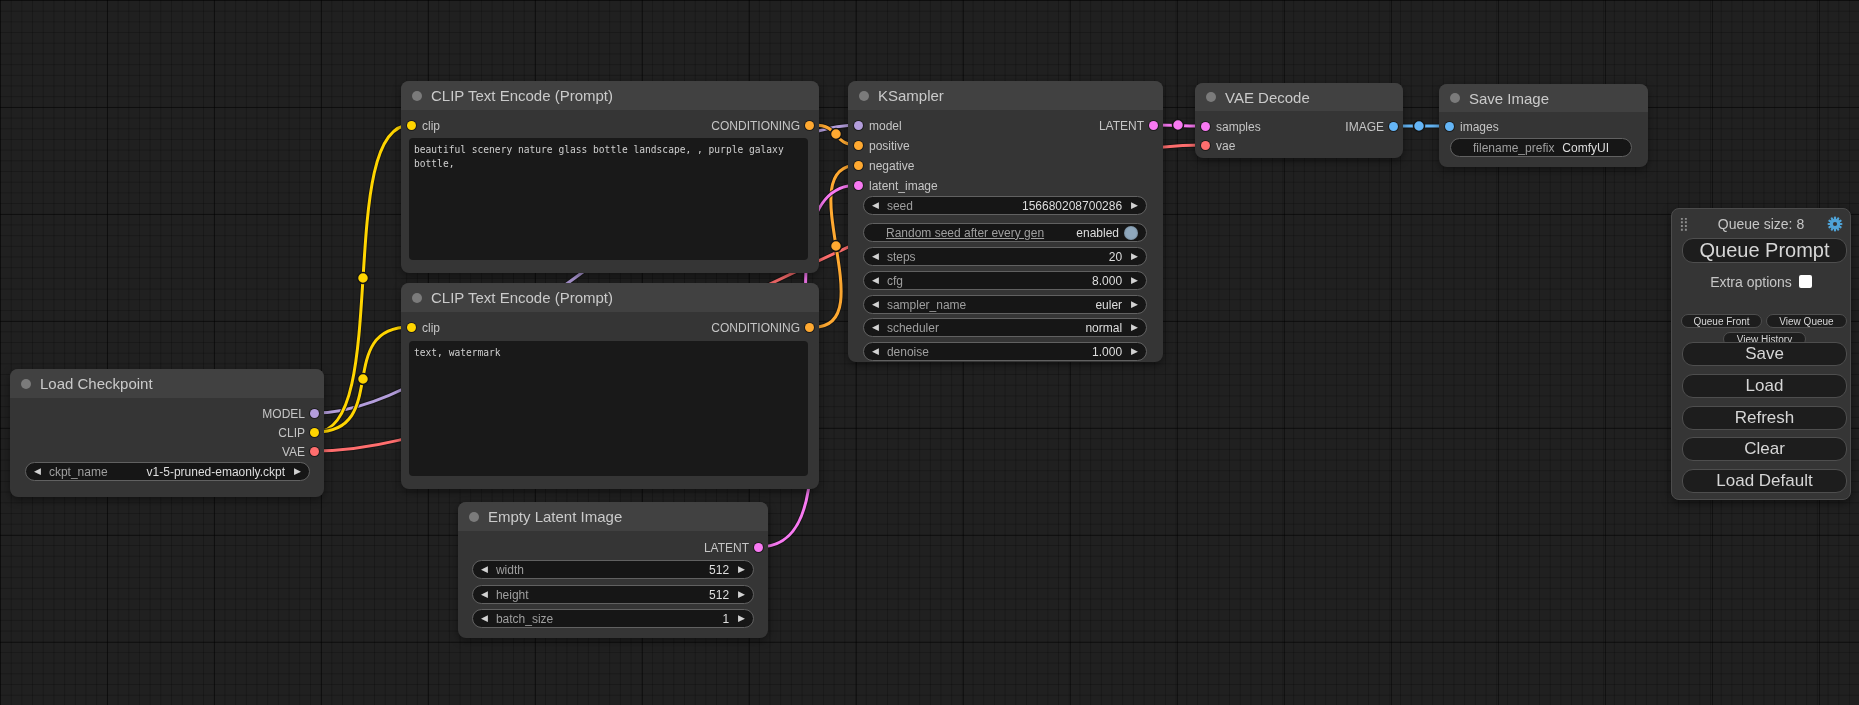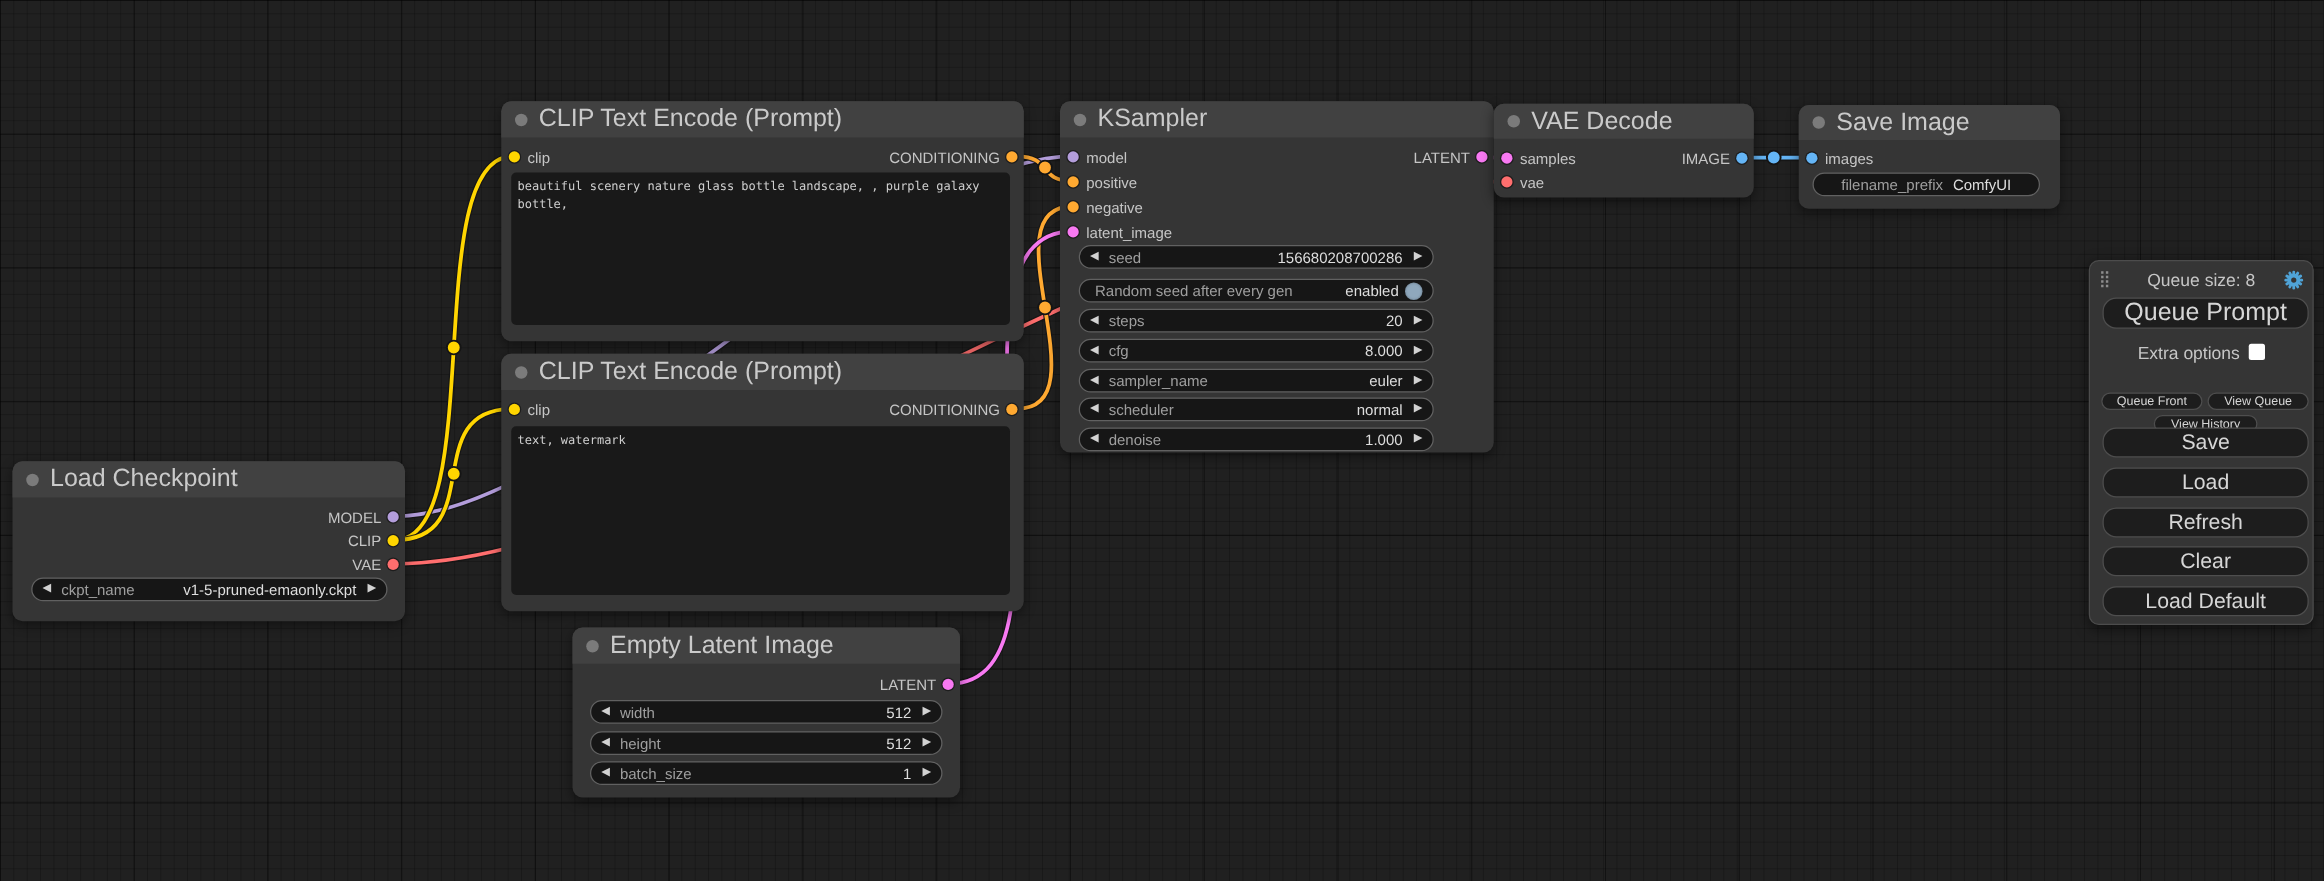--- a/index.html
+++ b/index.html
@@ -16,21 +16,21 @@
   }
   .wires{position:absolute;left:0;top:0;z-index:1;}
   .wire-o{fill:none;stroke:#151515;stroke-width:5;opacity:.85;}
   .wire{fill:none;stroke-width:3;}
   .node{position:absolute;background:#353535;border-radius:8px;z-index:2;
         box-shadow:0 3px 9px rgba(0,0,0,.45);}
   .node-title{position:absolute;left:0;right:0;top:0;height:29px;background:#414141;
         border-radius:8px 8px 0 0;display:flex;align-items:center;padding-left:11px;gap:9px;
         box-sizing:border-box;}
   .title-dot{width:10px;height:10px;border-radius:50%;background:#7b7b7b;flex:0 0 auto;}
-  .title-text{font-size:20px;color:#cacaca;white-space:nowrap;}
+  .title-text{font-size:15px;color:#cacaca;white-space:nowrap;}
   .slot-row{position:absolute;left:0;right:0;height:19px;display:flex;align-items:center;}
   .slot-label{font-size:12px;color:#c5c5c5;white-space:nowrap;}
   .in-label{margin-left:21px;}
   .out-label{margin-left:auto;margin-right:19px;}
   .slot-dot{position:absolute;width:9px;height:9px;border-radius:50%;top:5px;
         box-shadow:0 0 0 1px rgba(0,0,0,.45);}
   .dl{left:6px;} .dr{right:5px;}
   .c-model{background:#B39DDB;} .c-clip{background:#FFD500;} .c-vae{background:#FF6E6E;}
   .c-cond{background:#FFA931;} .c-latent{background:#F879F2;} .c-image{background:#64B5F6;}
   .widget{position:absolute;height:19px;background:#161616;border:1px solid #616161;
@@ -191,21 +191,21 @@
       <span class="w-arrow">▶</span>
     </div>
     <div class="widget" style="left:14px;top:107px;width:282px;">
       <span class="w-arrow">◀</span>
       <span class="w-label">batch_size</span>
       <span class="w-value">1</span>
       <span class="w-arrow">▶</span>
     </div>
   </div>
 
-  <div class="node" style="left:848px;top:81px;width:315px;height:281px;padding-left:32px;">
+  <div class="node" style="left:848px;top:81px;width:315px;height:281px;">
     <div class="node-title">
       <span class="title-dot"></span>
       <span class="title-text">KSampler</span>
     </div>
     <div class="slot-row" style="top:35px;">
       <span class="slot-dot dl c-model"></span>
       <span class="slot-label in-label">model</span>
       <span class="slot-label out-label">LATENT</span>
       <span class="slot-dot dr c-latent"></span>
     </div>
@@ -221,21 +221,21 @@
       <span class="slot-dot dl c-latent"></span>
       <span class="slot-label in-label">latent_image</span>
     </div>
     <div class="widget" style="left:15px;top:115px;width:284px;">
       <span class="w-arrow">◀</span>
       <span class="w-label">seed</span>
       <span class="w-value">156680208700286</span>
       <span class="w-arrow">▶</span>
     </div>
     <div class="widget" style="left:15px;top:142px;width:284px;">
-      <span class="w-label" style="margin-left:4px;">Random seed after every gen</span>
+      <span class="w-label" style="margin-left:14px;text-decoration:underline;">Random seed after every gen</span>
       <span class="w-value" style="margin-right:5px;">enabled</span>
       <span class="toggle-dot"></span>
     </div>
     <div class="widget" style="left:15px;top:166px;width:284px;">
       <span class="w-arrow">◀</span>
       <span class="w-label">steps</span>
       <span class="w-value">20</span>
       <span class="w-arrow">▶</span>
     </div>
     <div class="widget" style="left:15px;top:190px;width:284px;">

